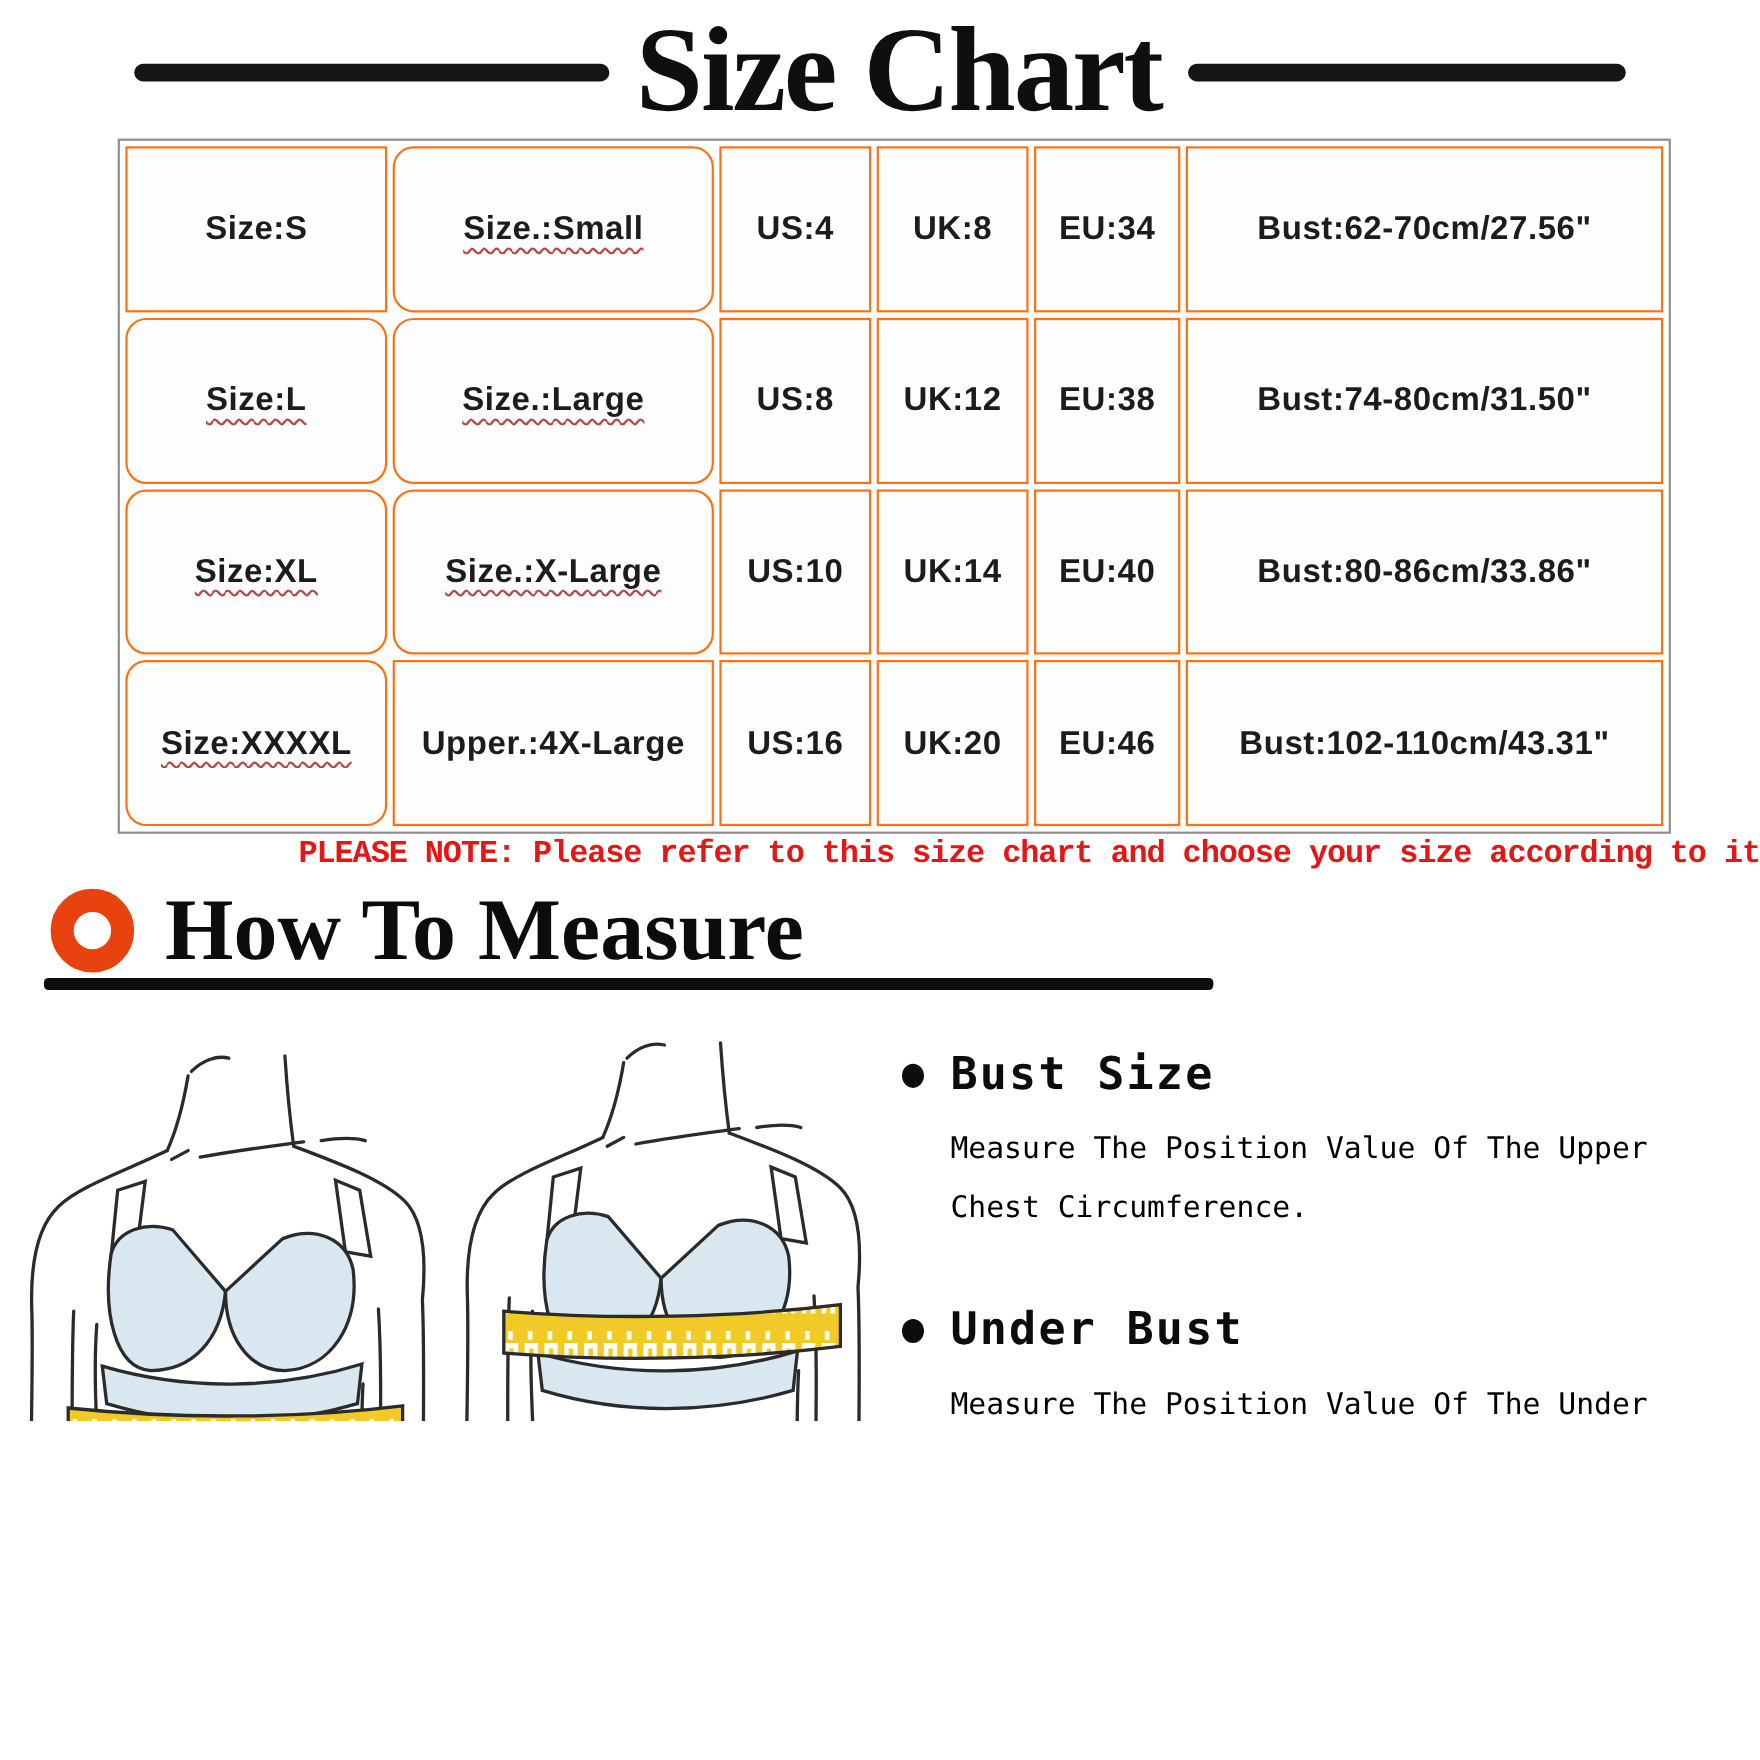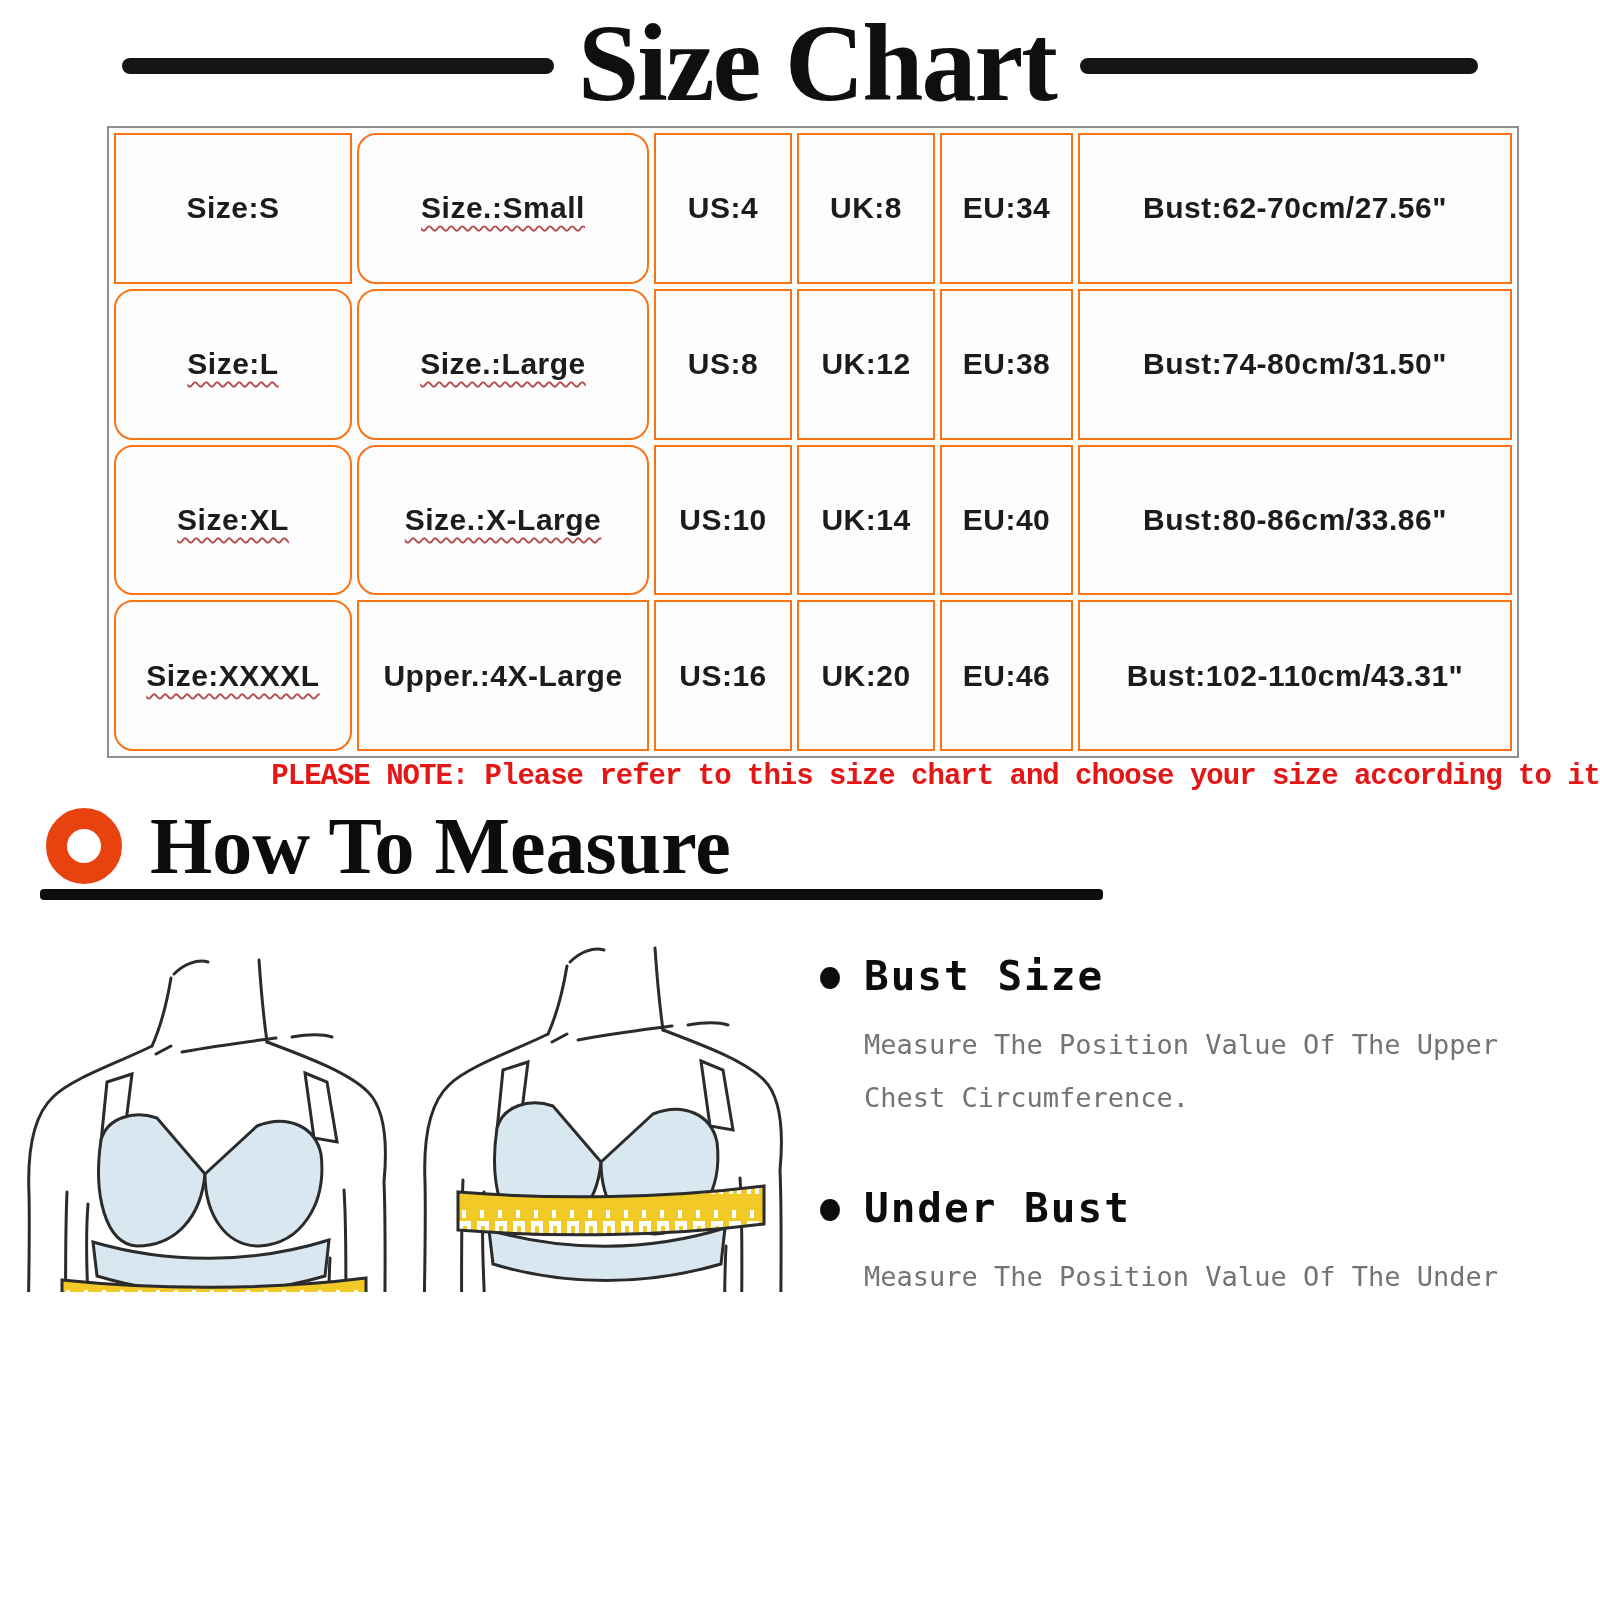--- a/index.html
+++ b/index.html
@@ -86,21 +86,21 @@
     width:20px;height:22px;border-radius:50%;background:#0d0d0d;
     flex:0 0 auto;margin-right:24px;margin-top:4px;
   }
   .m-title{
     margin:0;font-family:"DejaVu Sans Mono",monospace;font-weight:bold;
     font-size:41px;letter-spacing:2px;color:#0c0c0c;white-space:nowrap;
   }
   .m-body{
     margin:18px 0 0 44px;width:640px;
     font-family:"DejaVu Sans Mono",monospace;font-size:27px;
-    line-height:53px;color:#737373;
+    line-height:53px;color:#000000;
   }
 </style>
 </head>
 <body>
 
 <div class="canvas">
 
   <div class="title-row">
     <div class="title-rule left"></div>
     <div class="page-title">Size Chart</div>

